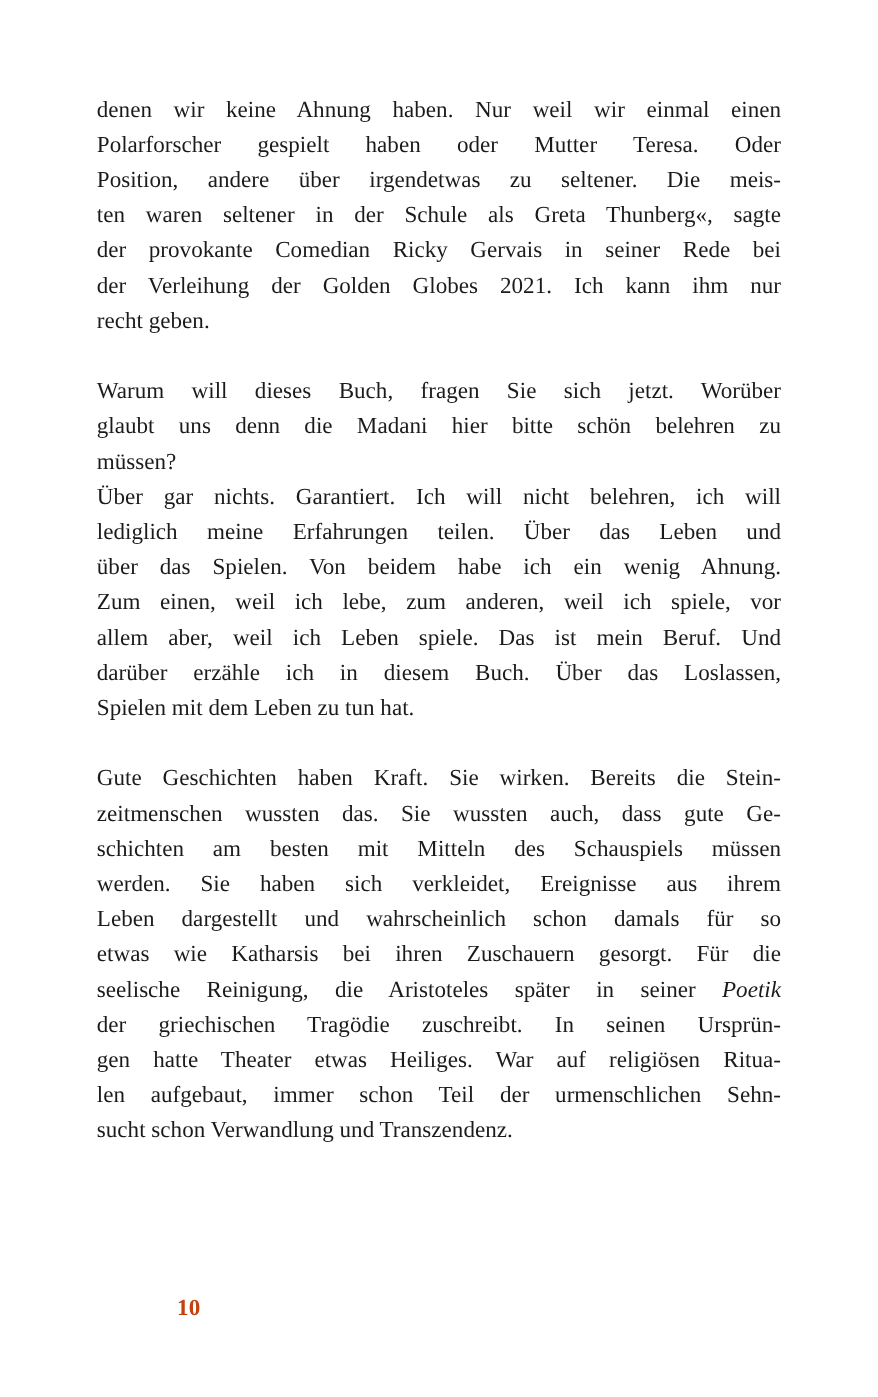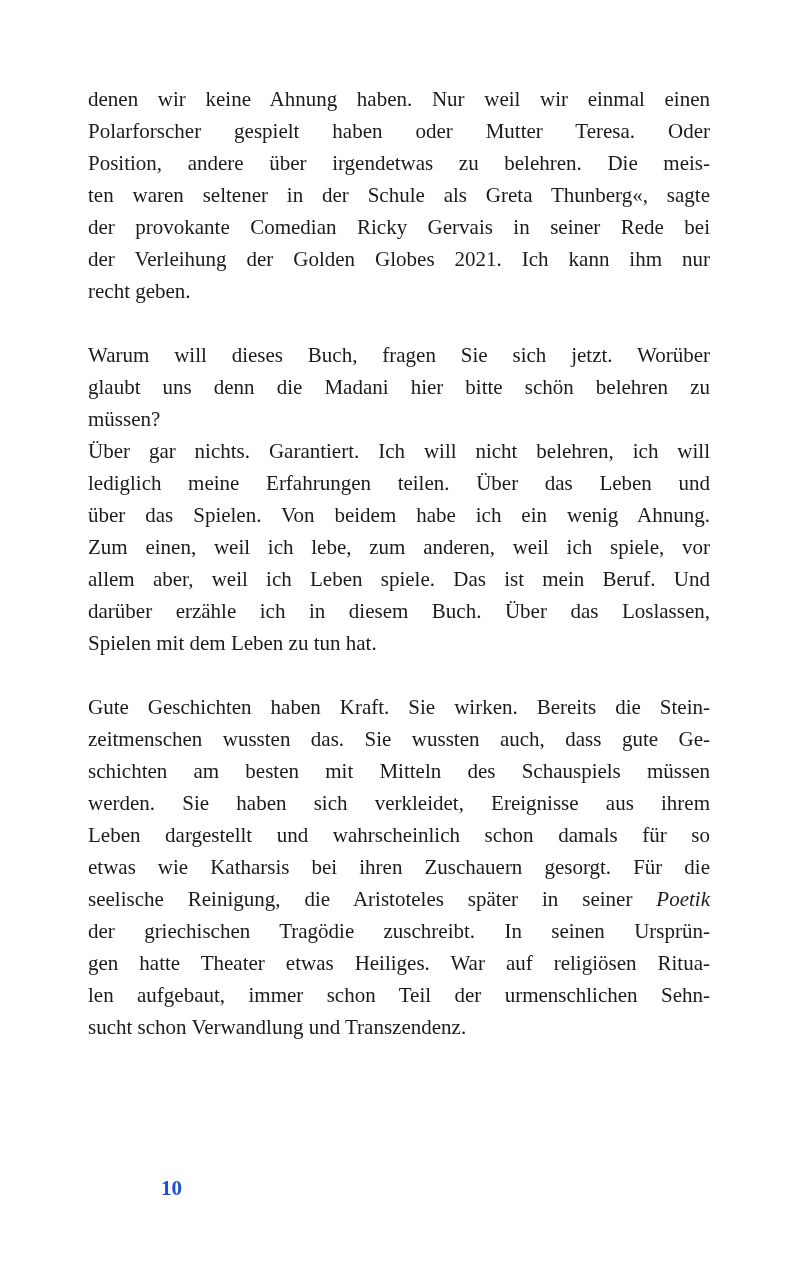--- a/index.html
+++ b/index.html
@@ -54,21 +54,21 @@
   }
 </style>
 </head>
 <body>
 
 <div class="book-page" style="background: rgb(255, 255, 255); color: rgb(27, 27, 27);">
   <div class="text-block" id="text-block">
       <div class="paragraph">
         <div class="line">denen wir keine Ahnung haben. Nur weil wir einmal einen</div>
         <div class="line">Polarforscher gespielt haben oder Mutter Teresa. Oder</div>
-        <div class="line">Position, andere über irgendetwas zu belehren. Die meis-</div>
+        <div class="line">Position, andere über irgendetwas zu seltener. Die meis-</div>
         <div class="line">ten waren seltener in der Schule als Greta Thunberg«, sagte</div>
         <div class="line">der provokante Comedian Ricky Gervais in seiner Rede bei</div>
         <div class="line">der Verleihung der Golden Globes 2021. Ich kann ihm nur</div>
         <div class="line last">recht geben.</div>
       </div>
       <div class="paragraph spaced">
         <div class="line">Warum will dieses Buch, fragen Sie sich jetzt. Worüber</div>
         <div class="line">glaubt uns denn die Madani hier bitte schön belehren zu</div>
         <div class="line last">müssen?</div>
       </div>
@@ -88,14 +88,14 @@
         <div class="line">werden. Sie haben sich verkleidet, Ereignisse aus ihrem</div>
         <div class="line">Leben dargestellt und wahrscheinlich schon damals für so</div>
         <div class="line">etwas wie Katharsis bei ihren Zuschauern gesorgt. Für die</div>
         <div class="line"><span>seelische Reinigung, die Aristoteles später in seiner </span><em>Poetik</em></div>
         <div class="line">der griechischen Tragödie zuschreibt. In seinen Ursprün-</div>
         <div class="line">gen hatte Theater etwas Heiliges. War auf religiösen Ritua-</div>
         <div class="line">len aufgebaut, immer schon Teil der urmenschlichen Sehn-</div>
         <div class="line last">sucht schon Verwandlung und Transzendenz.</div>
       </div>
     </div>
-  <div class="folio" style="color: #1d4ed8;">10</div>
+  <div class="folio" style="color: #c2410c;">10</div>
 </div>
 
 </body></html>

